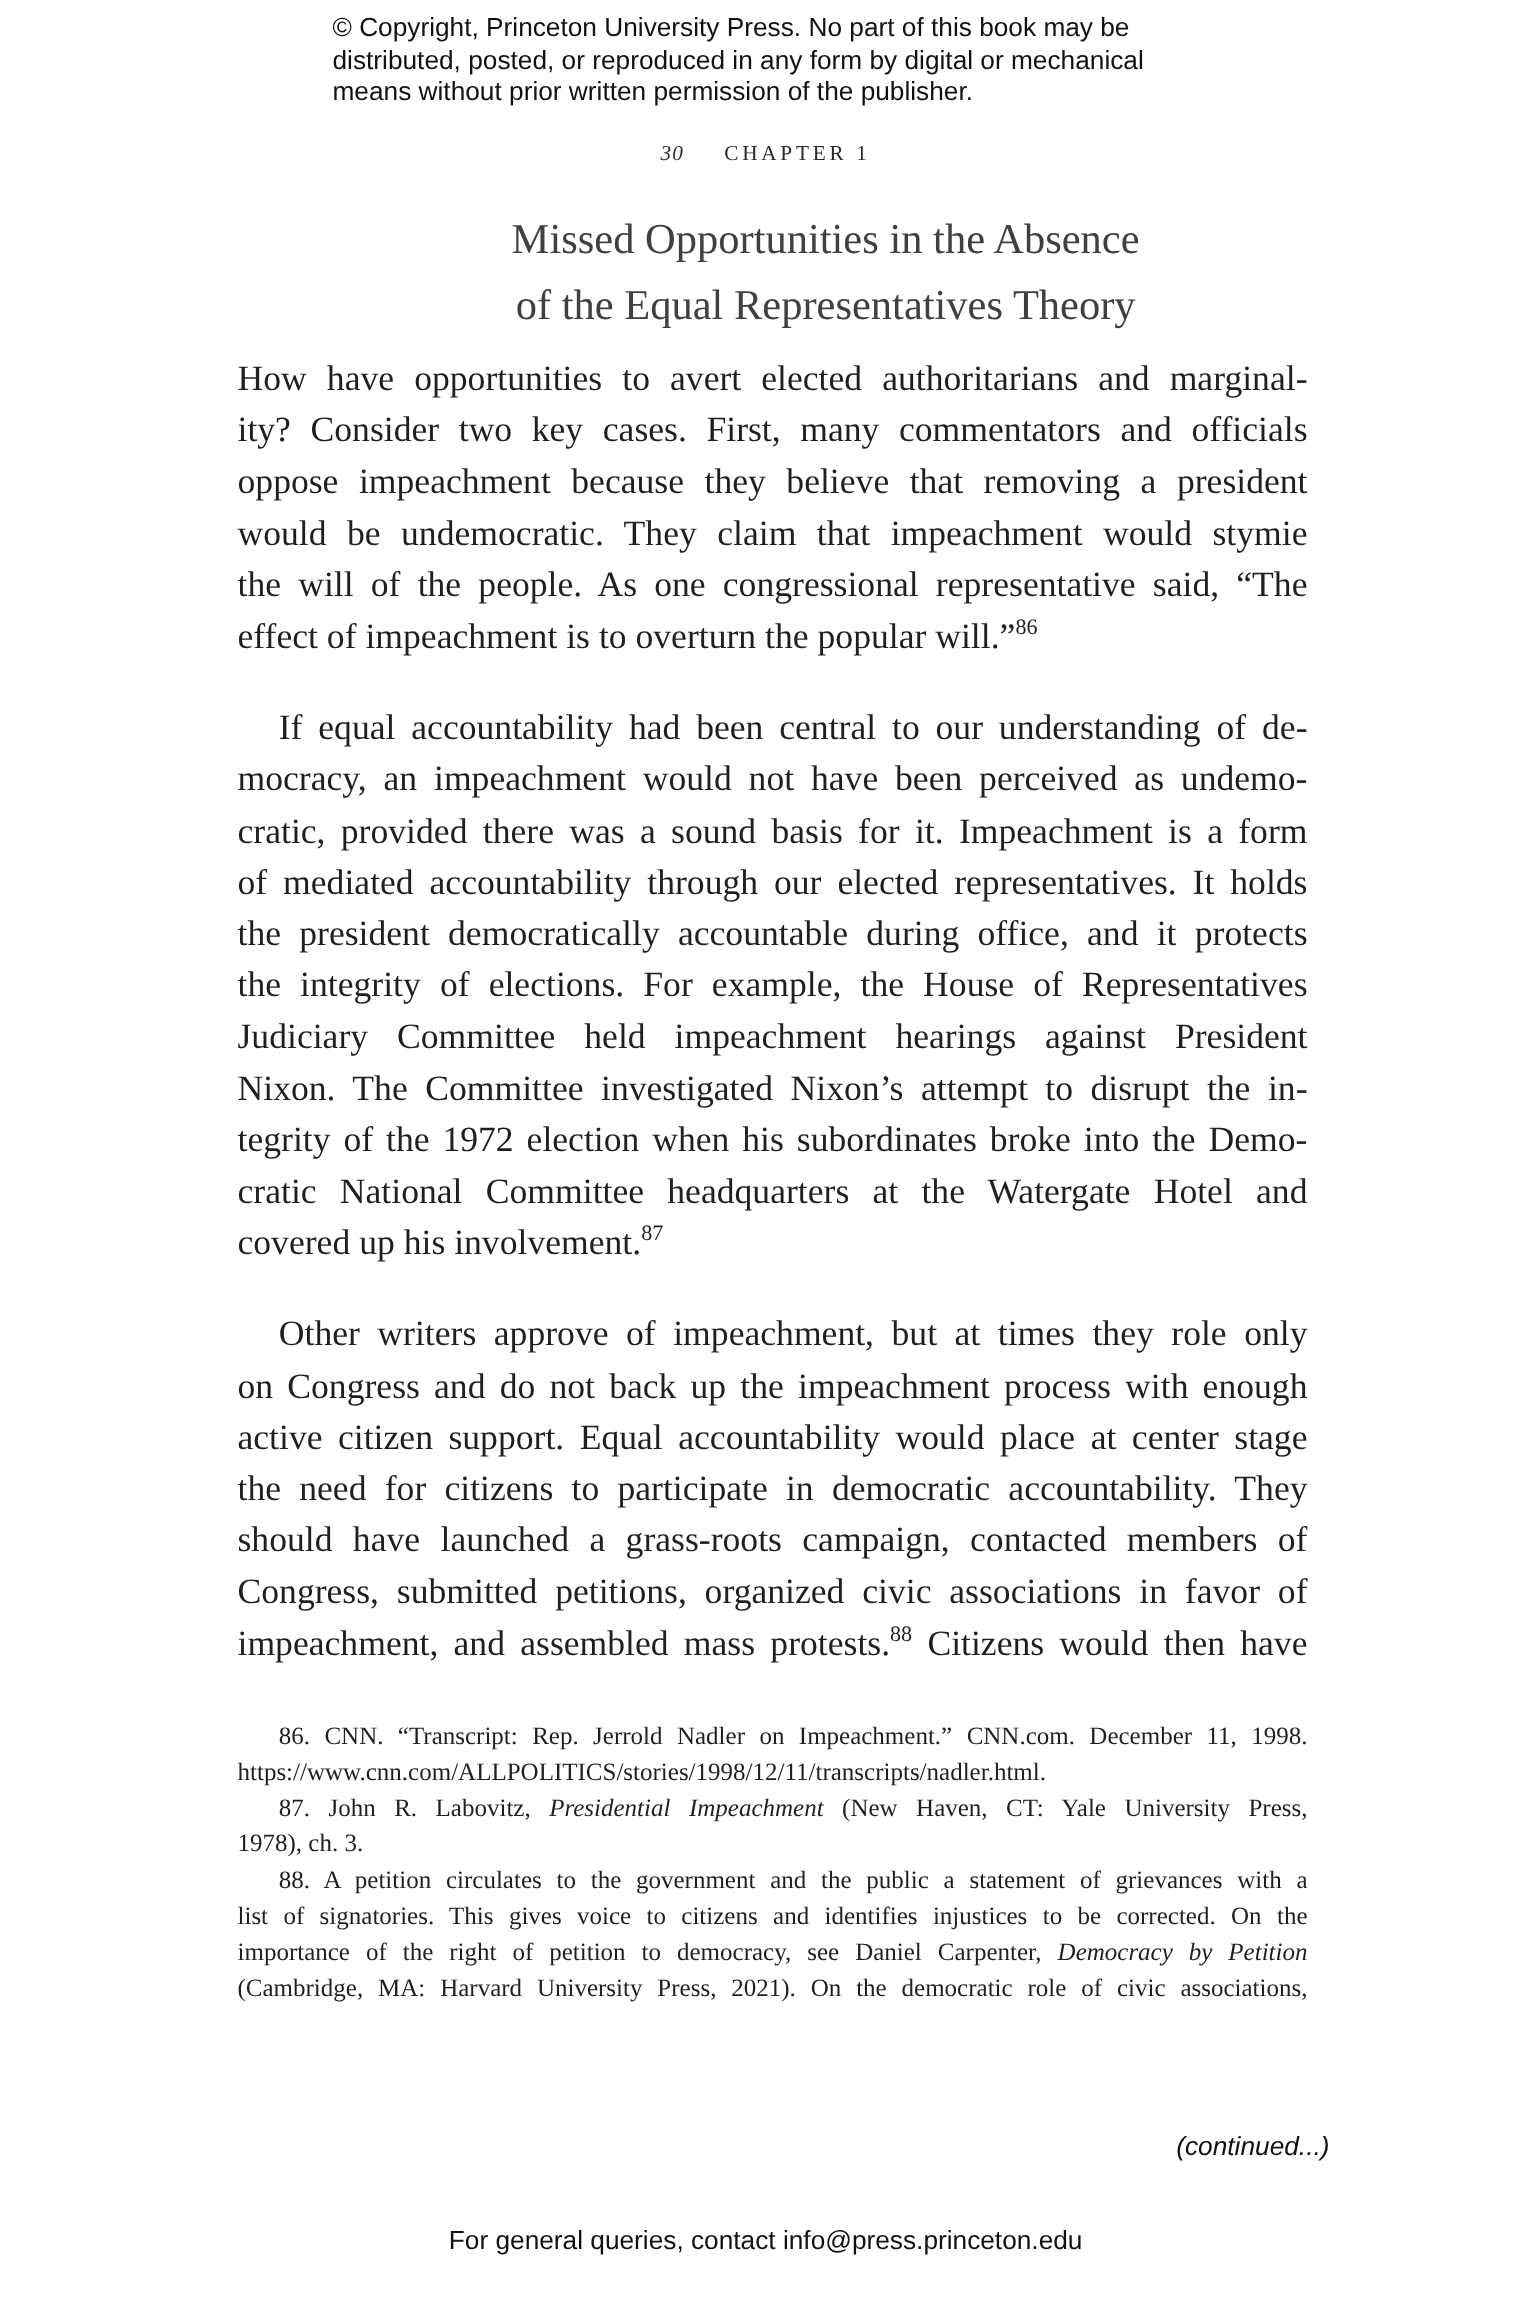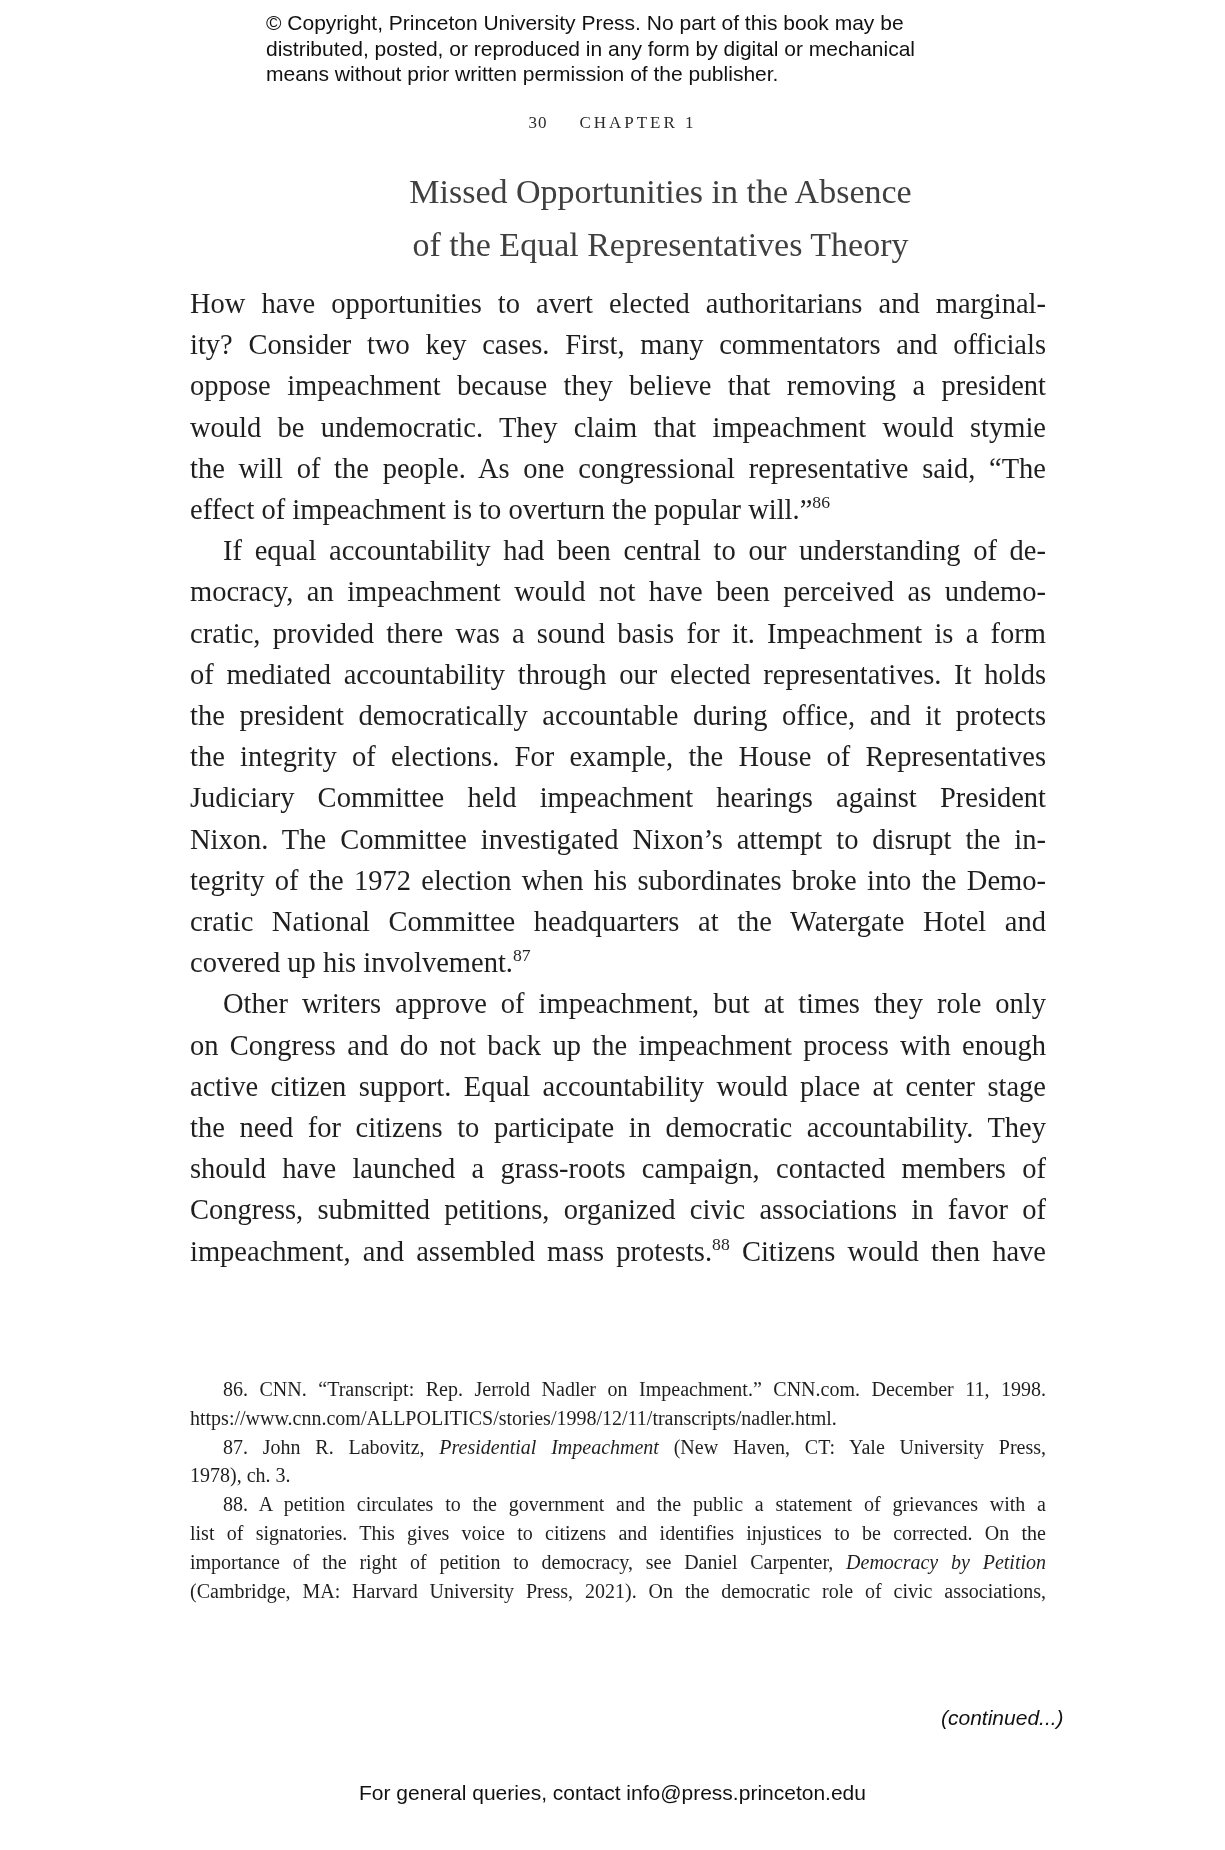--- a/index.html
+++ b/index.html
@@ -29,21 +29,21 @@
       position: absolute;
       left: 0;
       width: 1225px;
       top: 113px;
       text-align: center;
       font-family: "Liberation Serif", serif;
       font-size: 17px;
       letter-spacing: 3px;
       color: #2a2a2a;
     }
-    .running-head .page-num { margin-right: 32px; letter-spacing: 1px; }
+    .running-head .page-num { margin-right: 32px; letter-spacing: 1px; font-style: italic; }
     .section-title {
       position: absolute;
       left: 0;
       width: 1225px;
       top: 165px;
       text-align: center;
       font-family: "Liberation Serif", serif;
       font-size: 34px;
       line-height: 53px;
       color: #404040;
@@ -59,21 +59,21 @@
       line-height: 41.2px;
       color: #1f1f1f;
     }
     .body-text .line {
       display: block;
       white-space: nowrap;
       text-align: justify;
       text-align-last: justify;
     }
     .body-text .line.last { text-align-last: left; }
-    .body-text .line.indent { padding-left: 33px; }
+    .body-text .line.indent { padding-left: 33px; margin-top: 32px; }
     sup {
       font-size: 0.62em;
       line-height: 0;
       vertical-align: 0.62em;
     }
     .footnotes {
       position: absolute;
       left: 190px;
       top: 1375px;
       width: 856px;

